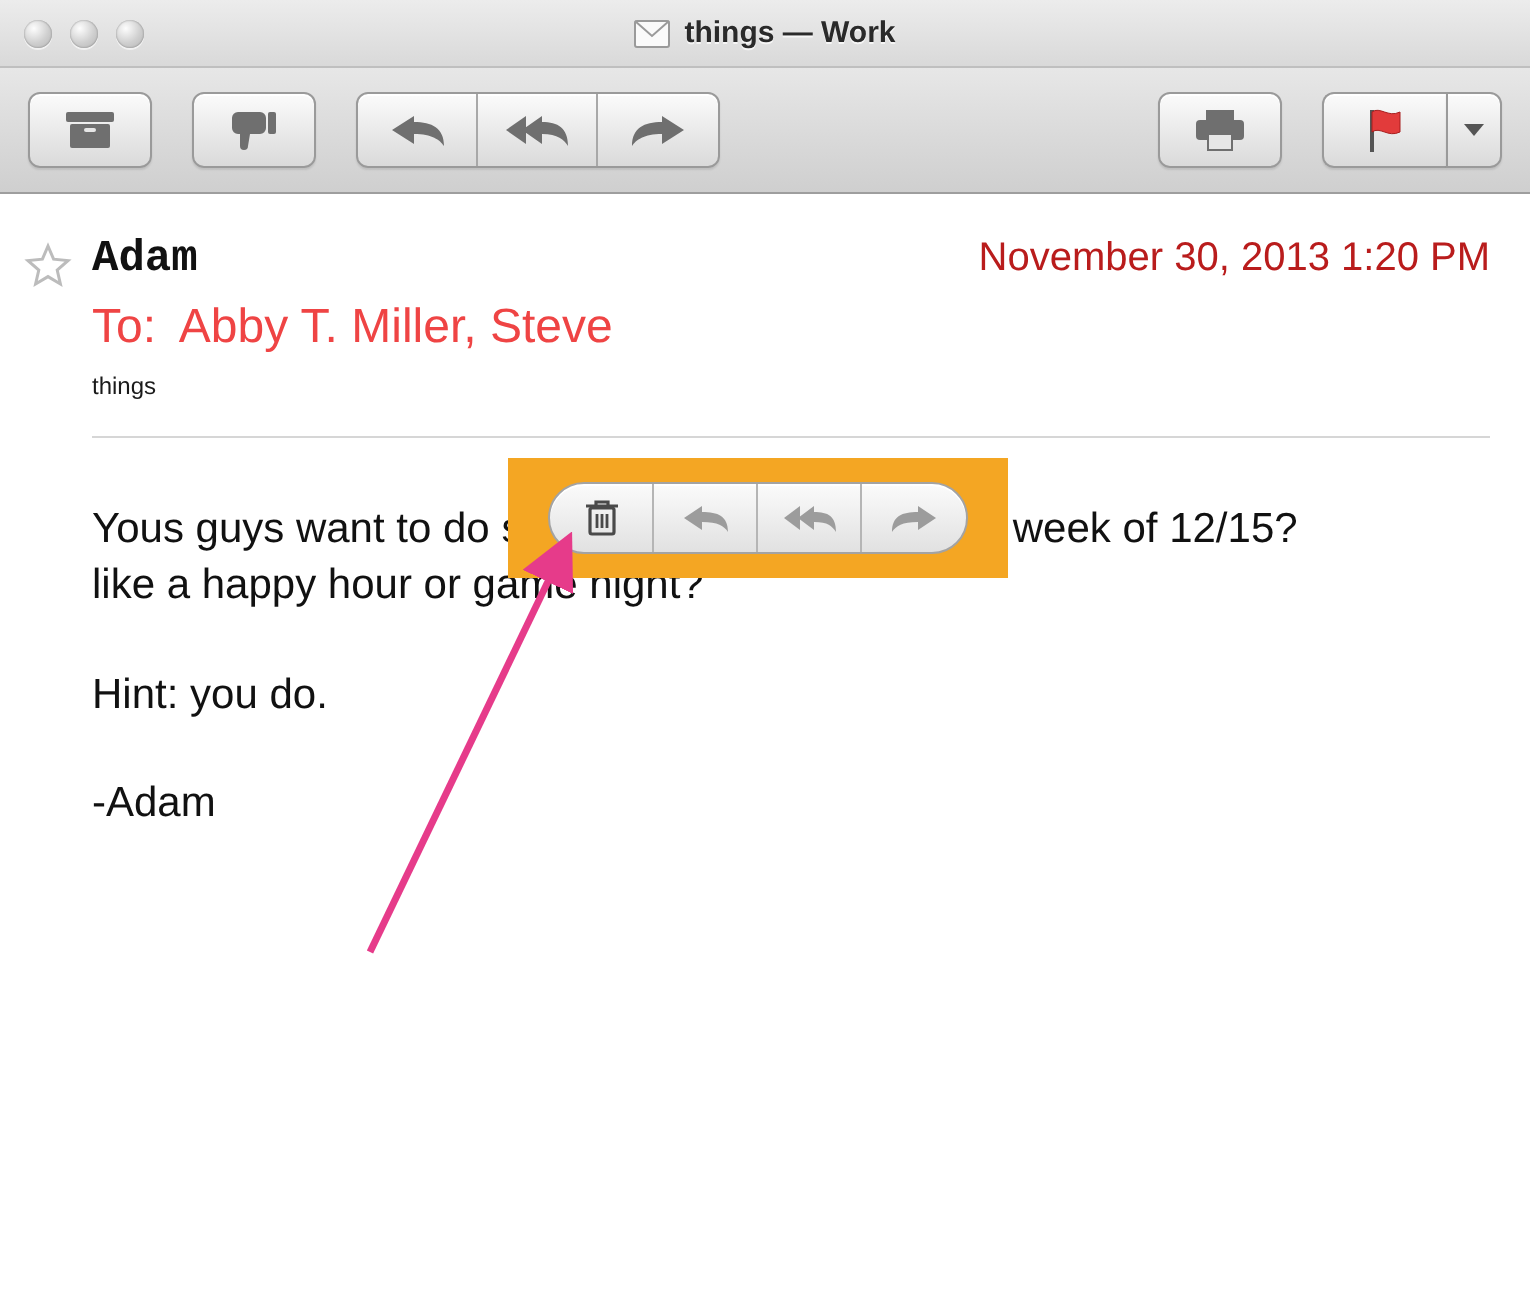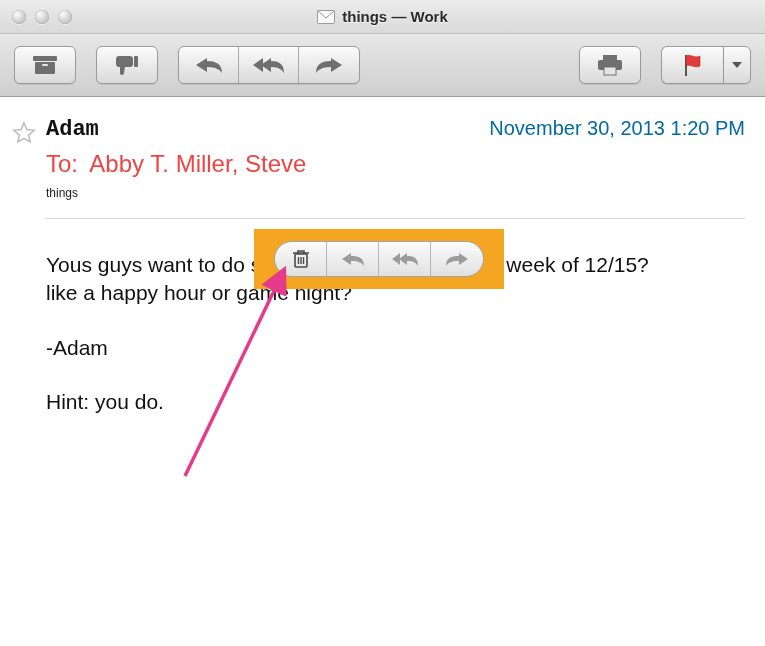--- a/index.html
+++ b/index.html
@@ -97,21 +97,21 @@
   }
   .sender {
     font-size: 22px;
     font-weight: 700;
     color: #111;
     font-family: Liberation Mono, monospace;
   }
   .date {
     margin-left: auto;
     font-size: 20px;
-    color: #0369a1;
+    color: #b91c1c;
     text-align: center;
   }
   .to-line {
     margin-top: 8px;
     font-size: 24px;
     color: #ef4444;
   }
   .to-line .lbl { margin-right: 6px; }
   .subject-line {
     margin-top: 8px;
@@ -279,22 +279,22 @@
       <span class="lbl">To:</span>
       <span>Abby T. Miller,    Steve</span>
     </div>
     <div class="subject-line">things</div>
   </div>
 
   <hr class="divider">
 
   <div class="body-text">
     <p>Yous guys want to do something a weeknight the week of 12/15? like a happy hour or game night?</p>
+    <p>Hint: you do.</p>
     <p>-Adam</p>
-    <p>Hint: you do.</p>
   </div>
 </div>
 
 <div class="annotation-box">
   <div class="pill">
     <div class="cell">
       <span class="ico">
         <svg width="18" height="20" viewBox="0 0 18 20">
           <rect x="3" y="5" width="12" height="13" rx="1" fill="none" stroke="#4a4a4a" stroke-width="1.6"></rect>
           <path d="M1 4 h16 M6 4 v-2 h6 v2" fill="none" stroke="#4a4a4a" stroke-width="1.6"></path>

